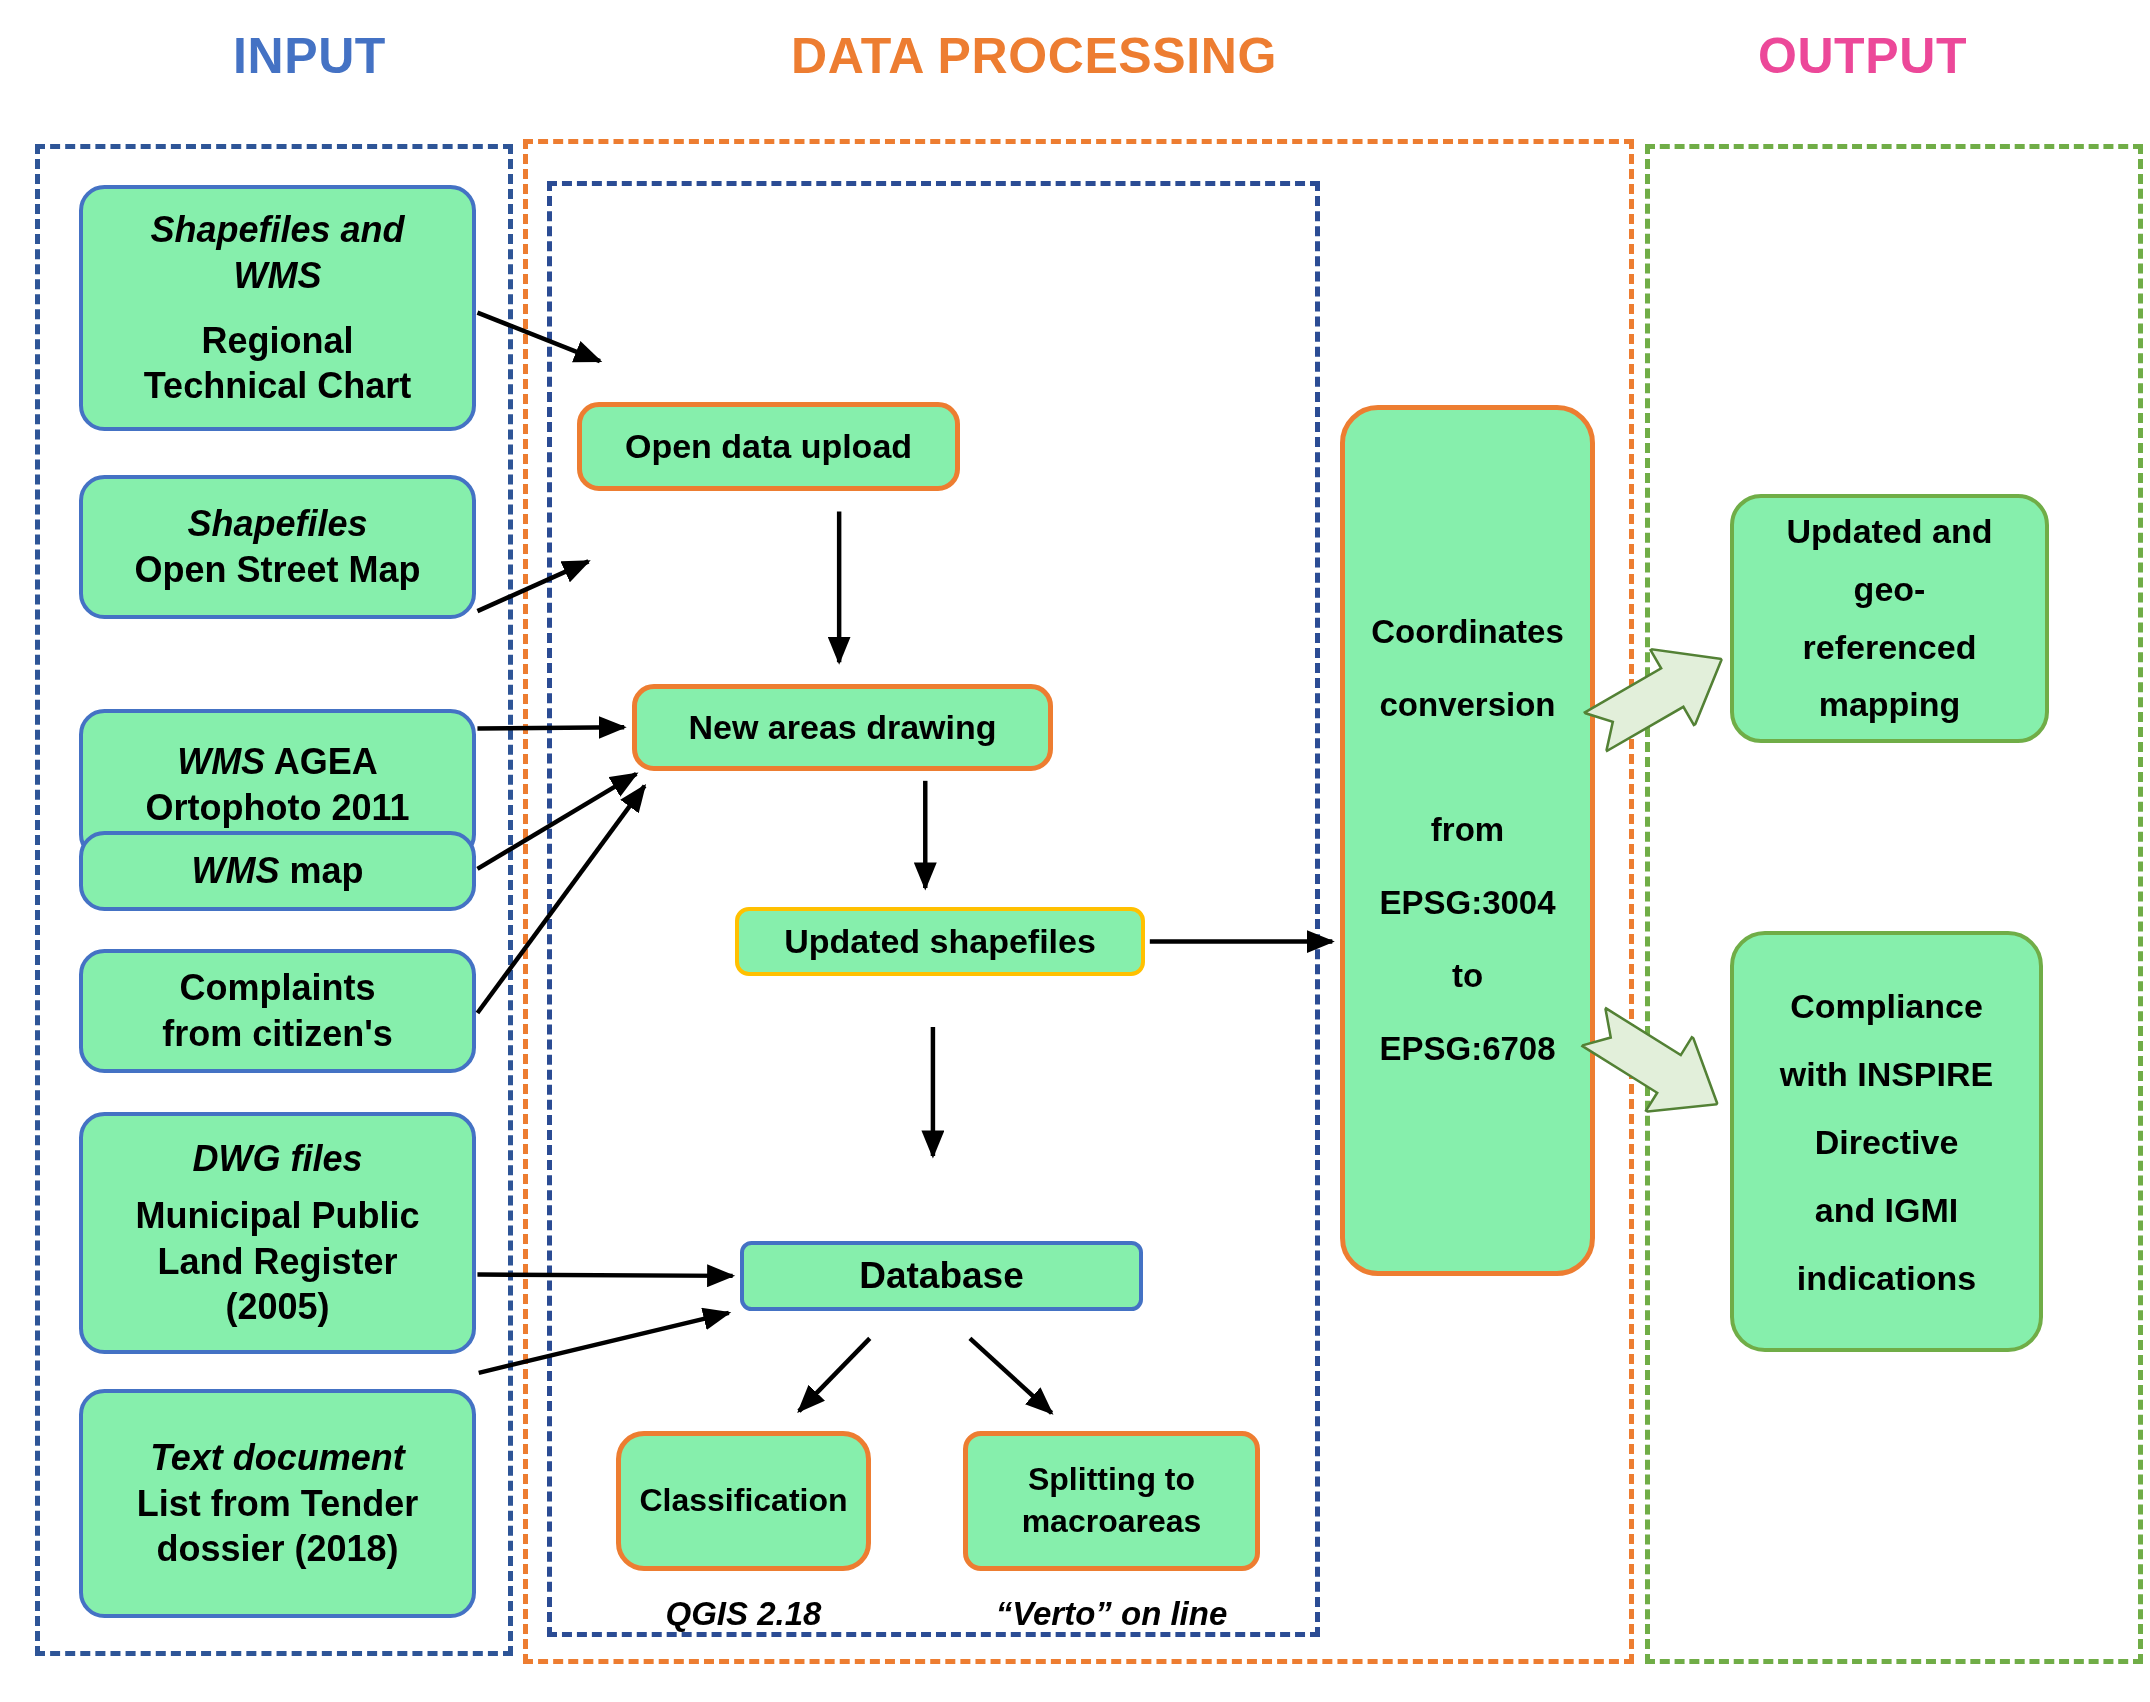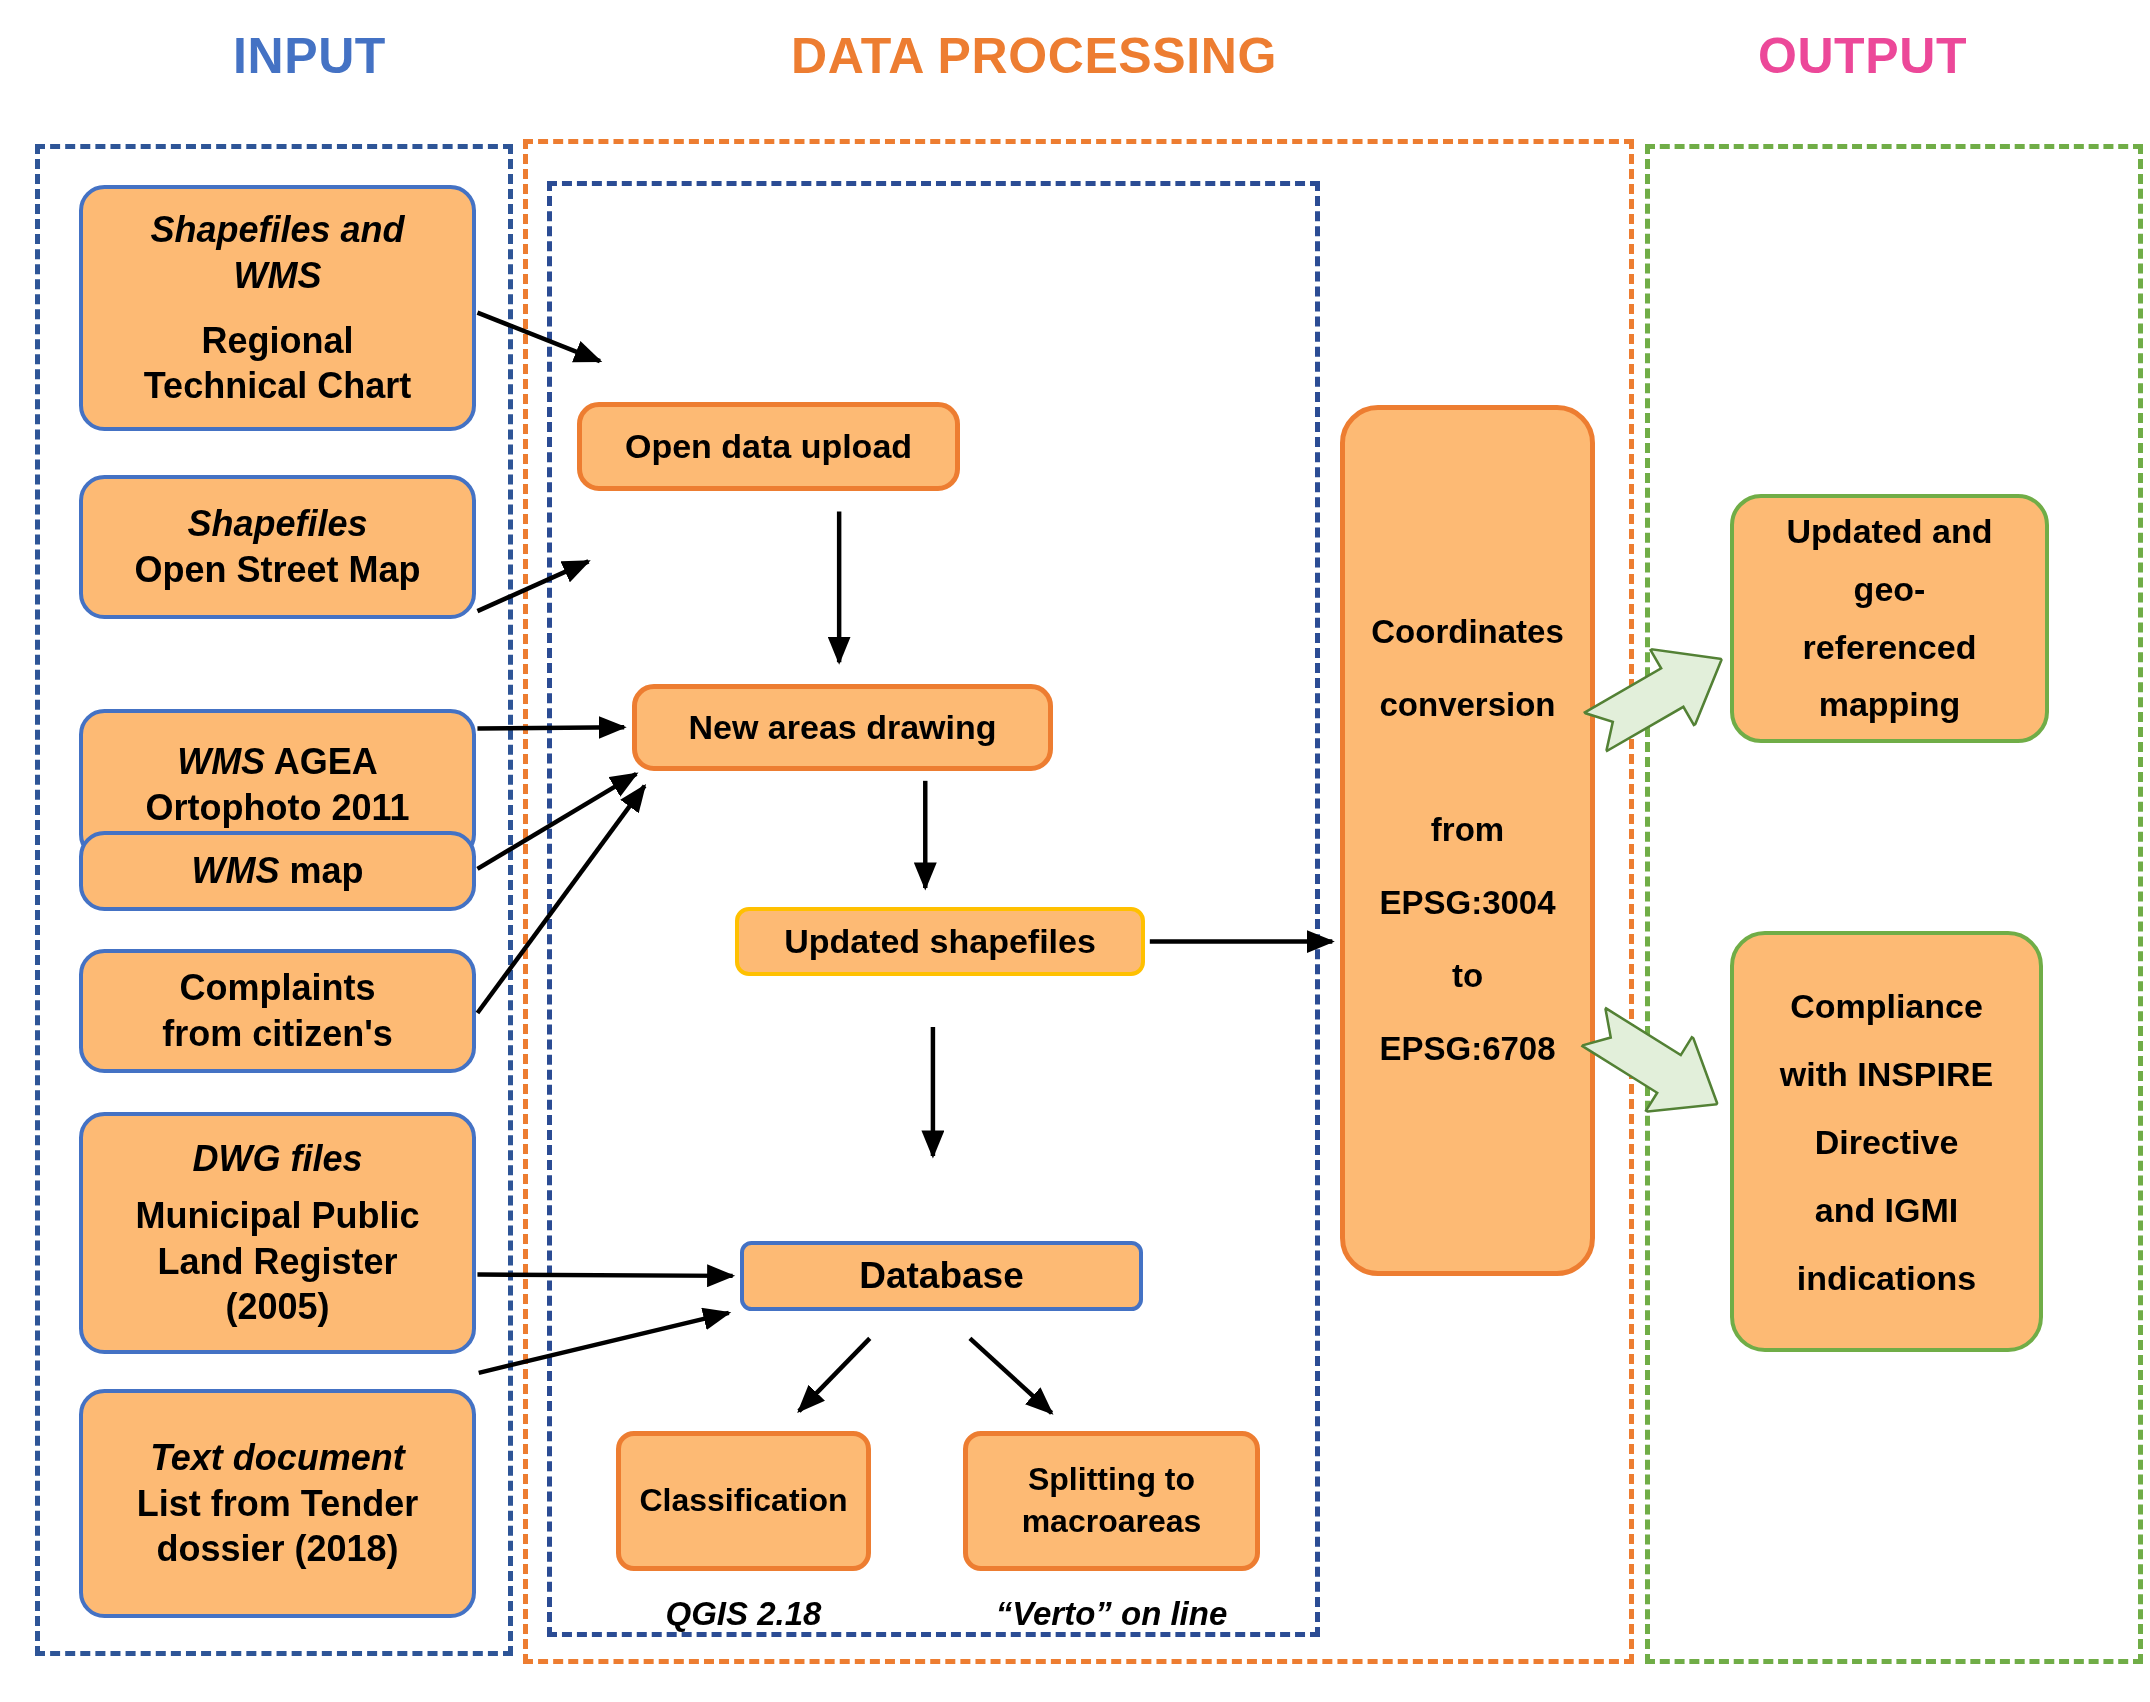--- a/index.html
+++ b/index.html
@@ -11,21 +11,21 @@
   .hdr-input{left:182px;width:255px;color:#4472c4;}
   .hdr-proc{left:715px;width:638px;color:#ed7d31;}
   .hdr-out{left:1703px;width:319px;color:#ec4899;}
 
   .region{position:absolute;border:5.1px dashed;background:transparent;box-sizing:border-box;}
   .region-input{left:35px;top:144px;width:478px;height:1512px;border-color:#2e5597;}
   .region-proc{left:523px;top:139px;width:1111px;height:1525px;border-color:#ed7d31;}
   .region-out{left:1645px;top:144px;width:498px;height:1520px;border-color:#70ad47;}
   .region-inner{left:547px;top:181px;width:773px;height:1456px;border-color:#2b4c94;}
 
-  .box{position:absolute;background:#fdba74;box-sizing:border-box;display:flex;flex-direction:column;
+  .box{position:absolute;background:#86efac;box-sizing:border-box;display:flex;flex-direction:column;
        align-items:center;justify-content:center;text-align:center;}
   .pre{white-space:pre-line;}
   em{font-style:italic;}
   .gap{display:block;margin-bottom:19px;}
 
   .in{left:79px;width:397px;border:4.5px solid #4472c4;border-radius:25.5px;font-size:36px;line-height:1.27;}
   .proc{border:5.1px solid #ed7d31;border-radius:22px;font-size:34px;line-height:1.3;}
   .us{border:4.5px solid #ffc000;border-radius:14px;font-size:34px;}
   .db{border:4.5px solid #4472c4;border-radius:11.5px;font-size:37px;}
   .out{border:4.5px solid #70ad47;font-size:34px;}
@@ -90,21 +90,21 @@
   </div>
   <div class="box proc" style="left:632px;top:684px;width:421px;height:87px;">
     <span>New areas drawing</span>
   </div>
   <div class="box us" style="left:735px;top:907px;width:410px;height:69px;">
     <span>Updated shapefiles</span>
   </div>
   <div class="box db" style="left:740px;top:1241px;width:403px;height:70px;">
     <span>Database</span>
   </div>
-  <div class="box proc" style="left:616px;top:1431px;width:255px;height:140px;border-radius:18px;font-size:32px;">
+  <div class="box proc" style="left:616px;top:1431px;width:255px;height:140px;border-radius:28px;font-size:32px;">
     <span>Classification</span>
   </div>
   <div class="box proc" style="left:963px;top:1431px;width:297px;height:140px;border-radius:18px;font-size:32px;">
     <span class="pre">Splitting to
 macroareas</span>
   </div>
   <div class="tool" style="left:616px;top:1594px;width:255px;">QGIS 2.18</div>
   <div class="tool" style="left:960px;top:1594px;width:303px;">“Verto” on line</div>
 
   <div class="box cc">

